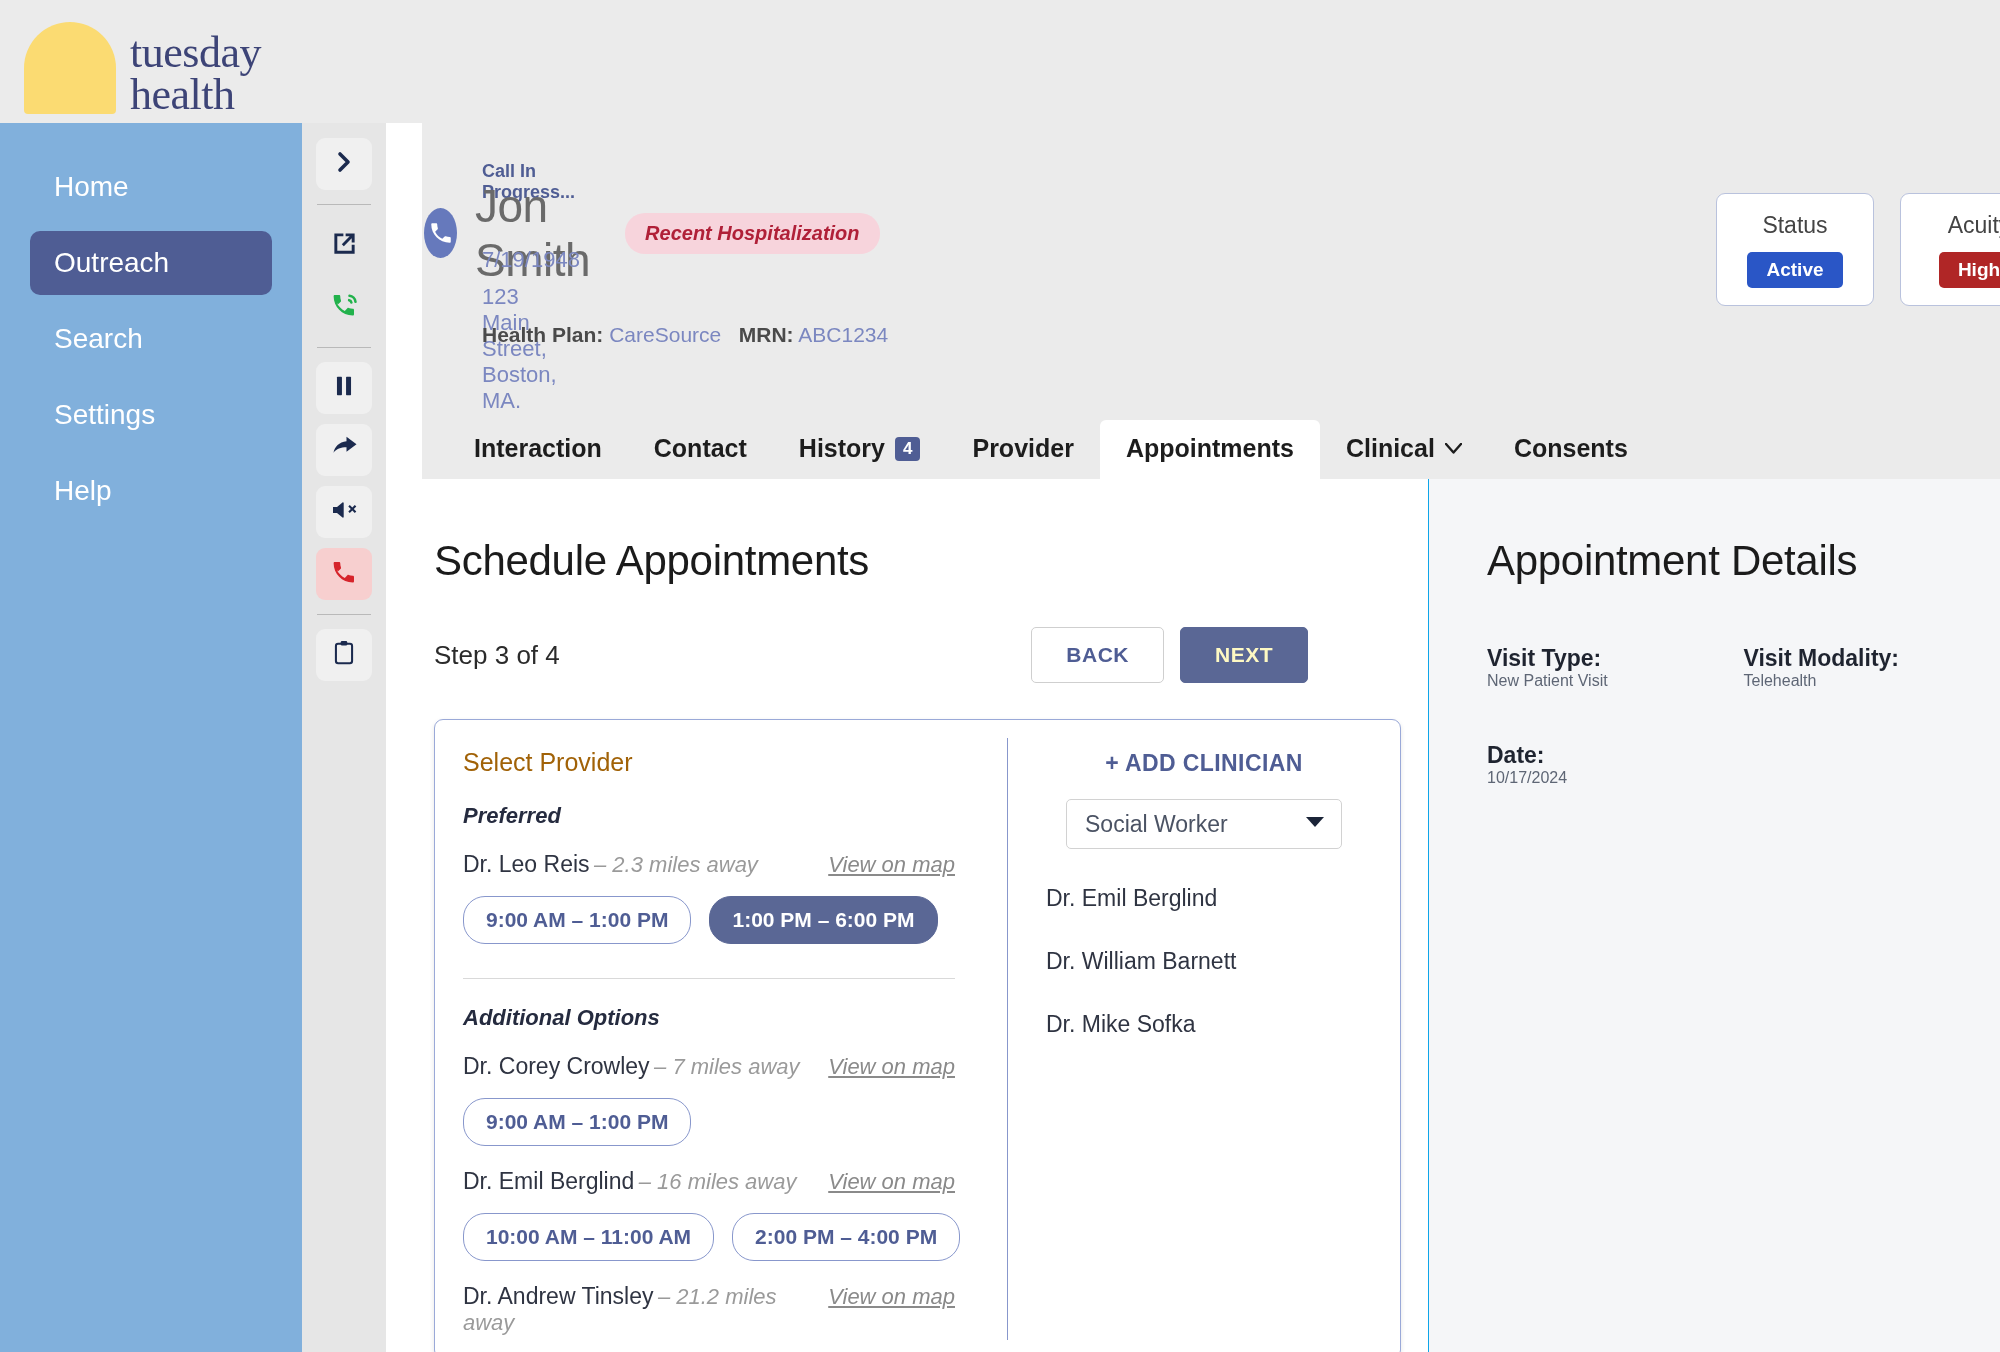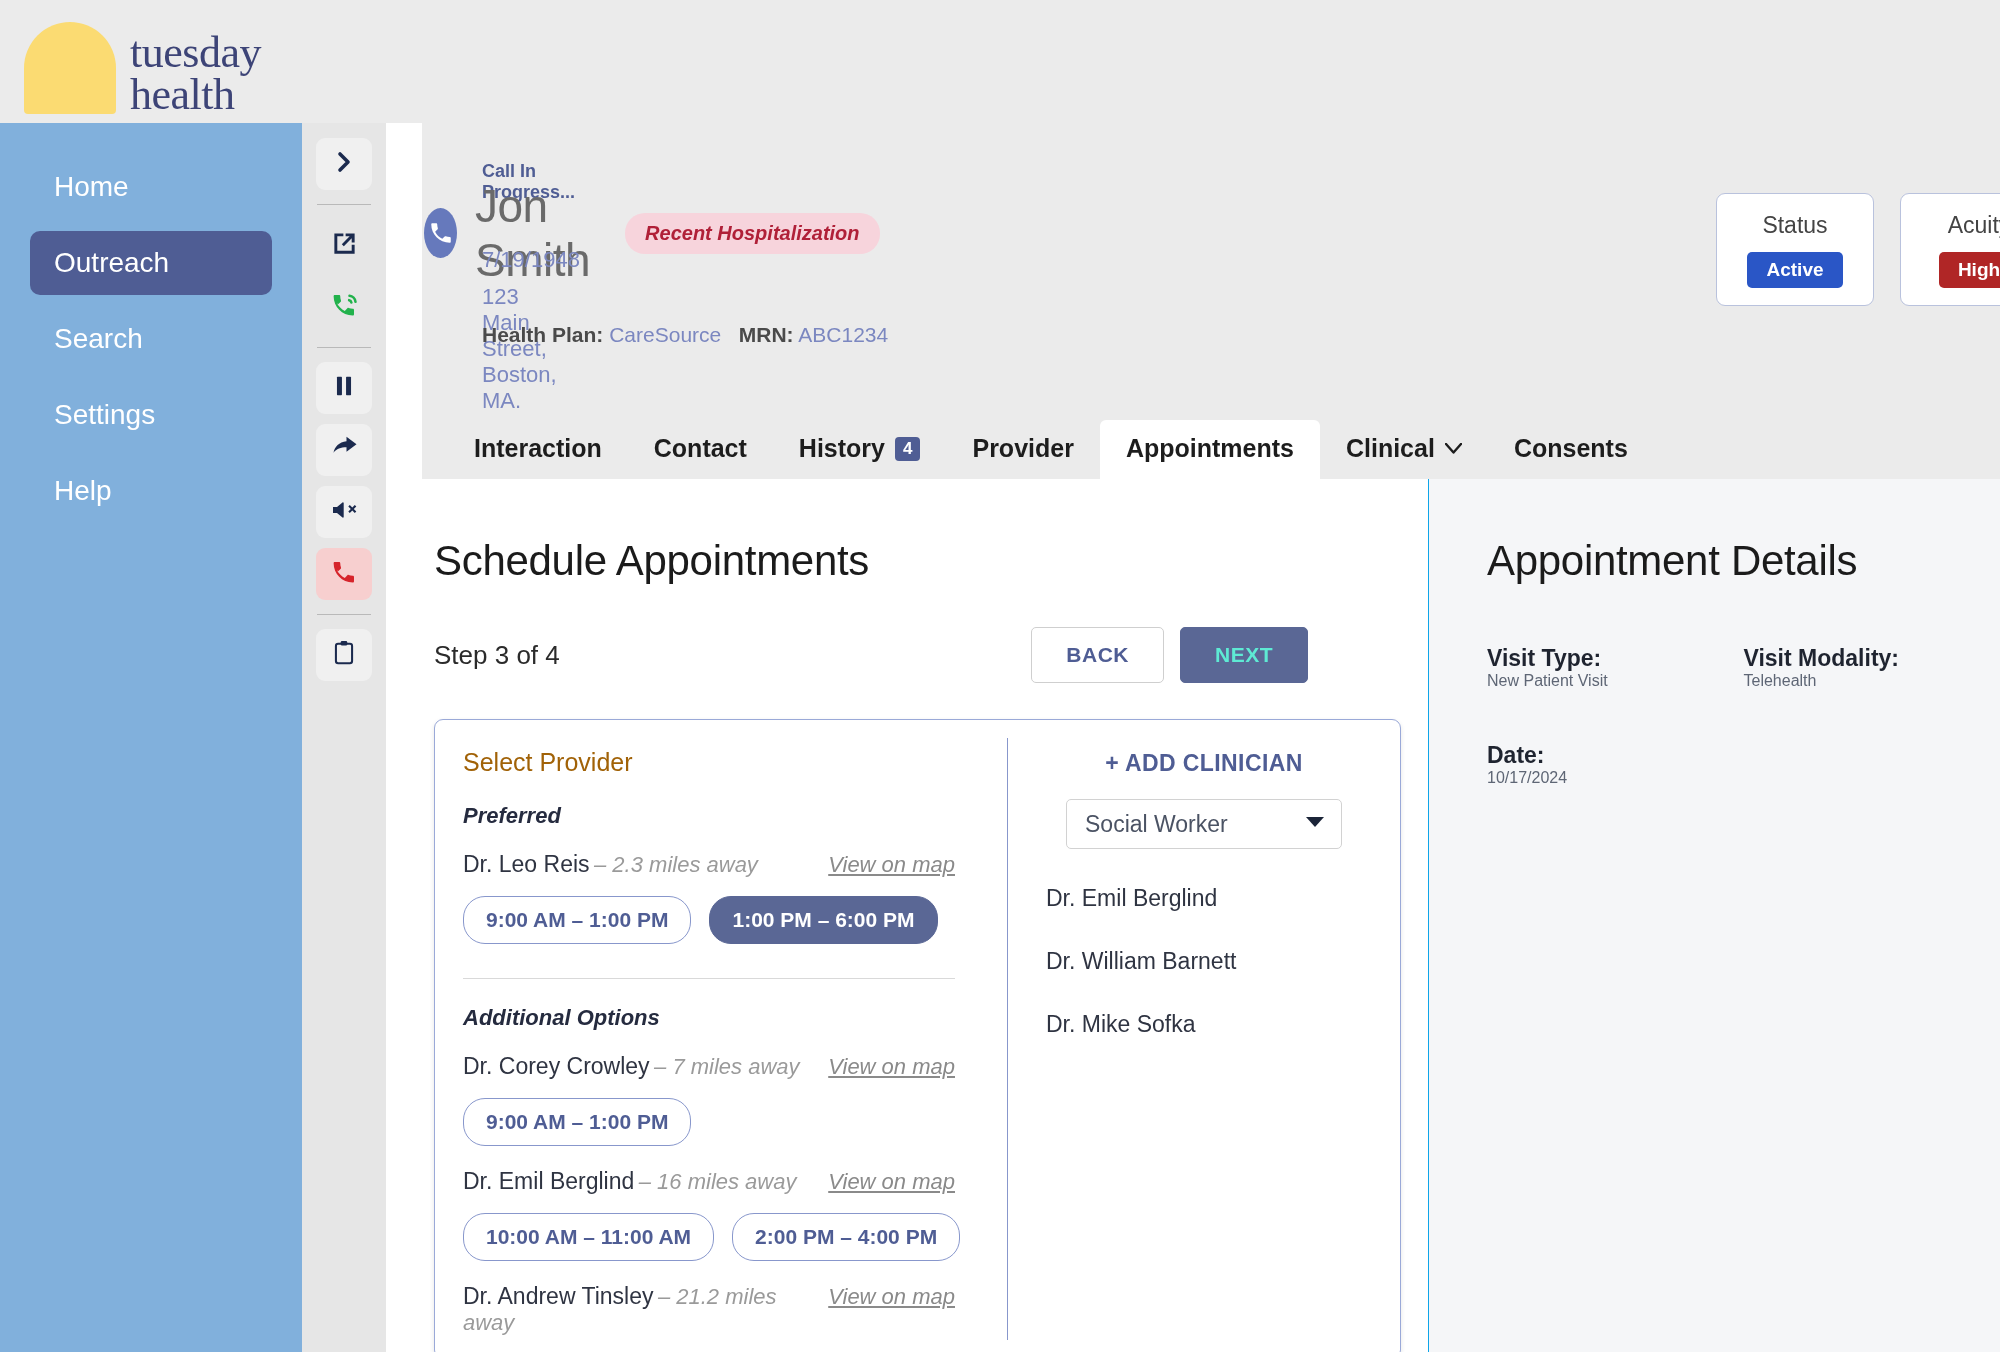--- a/index.html
+++ b/index.html
@@ -171,21 +171,21 @@
     display: flex; align-items: center; justify-content: space-between;
     margin-top: 42px; padding-right: 120px;
   }
   .step-text { font-size: 26px; color: #2b2b2b; }
   .btn-row { display: flex; gap: 16px; }
   .btn {
     font-size: 21px; font-weight: 700; letter-spacing: 0.5px;
     padding: 15px 34px; border-radius: 5px; cursor: pointer;
   }
   .btn-back { background: #ffffff; border: 1px solid #cfcfcf; color: #4f5d94; }
-  .btn-next { background: #5a6795; border: 1px solid #5a6795; color: #5eead4; }
+  .btn-next { background: #5a6795; border: 1px solid #5a6795; color: #fef9c3; }
 
   
   .prov-card {
     margin-top: 36px;
     width: 967px; height: 640px;
     background: #ffffff;
     border: 1px solid #9aa9d8; border-radius: 9px;
     box-shadow: 0 2px 5px rgba(0,0,0,0.10);
     display: flex;
     overflow: hidden;

